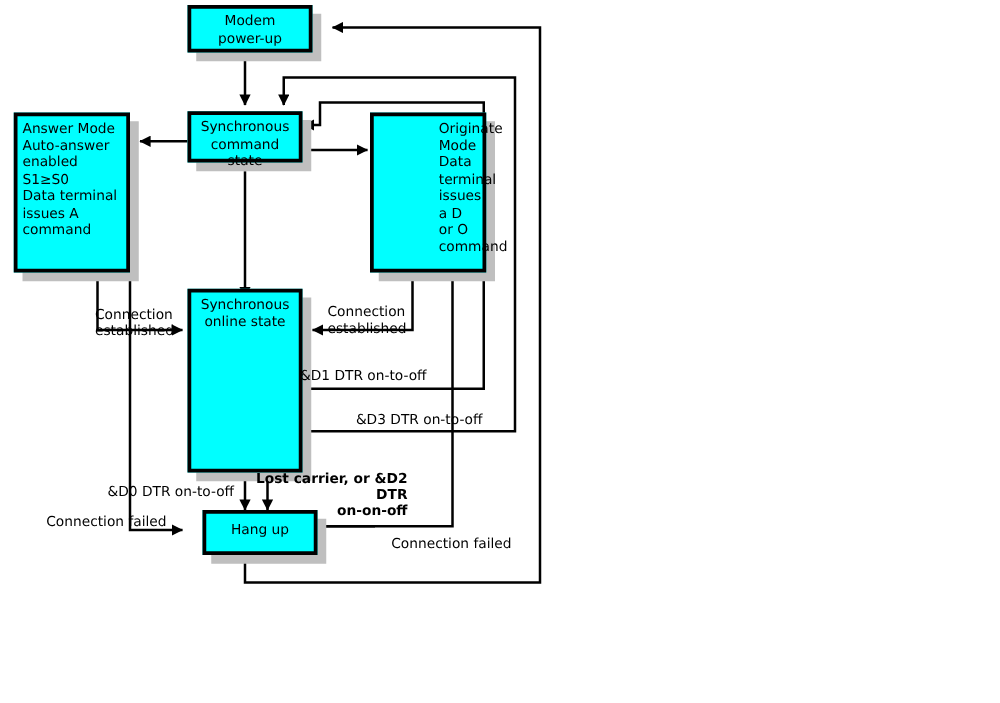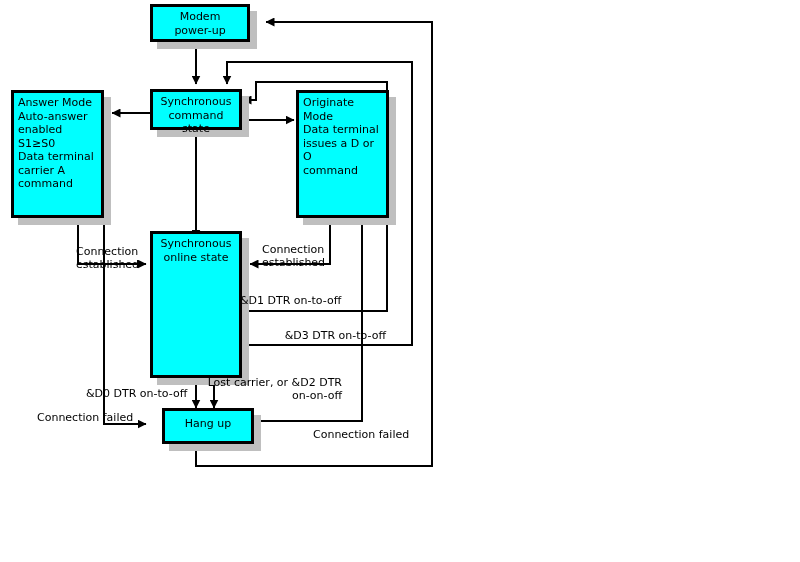--- a/index.html
+++ b/index.html
@@ -94,25 +94,25 @@
   </div>
 
   <div class="node left" style="left:11px;top:90px;width:93px;height:128px;">
     <div class="shadow"></div>
     <div class="box"></div>
     <div class="txt">Answer Mode
 Auto-answer
 enabled
 S1≥S0
 Data terminal
-carrier A
+issues A
 command</div>
   </div>
 
-  <div class="node left" style="left:296px;top:90px;width:93px;height:128px;">
+  <div class="node left" style="left:296px;top:90px;width:93px;height:128px;padding-left:48px;">
     <div class="shadow"></div>
     <div class="box"></div>
     <div class="txt">Originate Mode
 Data terminal
 issues a D or O
 command</div>
   </div>
 
   <div class="node center" style="left:150px;top:231px;width:92px;height:147px;">
     <div class="shadow"></div>
@@ -132,20 +132,20 @@
 
   <div class="lbl" style="left:262px;top:243px;width:72px;">Connection
 established</div>
 
   <div class="lbl" style="left:240px;top:294px;width:130px;">&amp;D1 DTR on-to-off</div>
 
   <div class="lbl" style="left:256px;top:329px;width:130px;text-align:right;">&amp;D3 DTR on-to-off</div>
 
   <div class="lbl" style="left:86px;top:387px;width:110px;">&amp;D0 DTR on-to-off</div>
 
-  <div class="lbl r" style="left:203px;top:376px;width:139px;">Lost carrier, or &amp;D2 DTR
+  <div class="lbl r" style="left:187px;top:376px;width:139px;font-weight:bold;">Lost carrier, or &amp;D2 DTR
 on-on-off</div>
 
   <div class="lbl" style="left:37px;top:411px;width:110px;">Connection failed</div>
 
   <div class="lbl" style="left:313px;top:428px;width:110px;">Connection failed</div>
 
 </div>
 
 </body></html>

